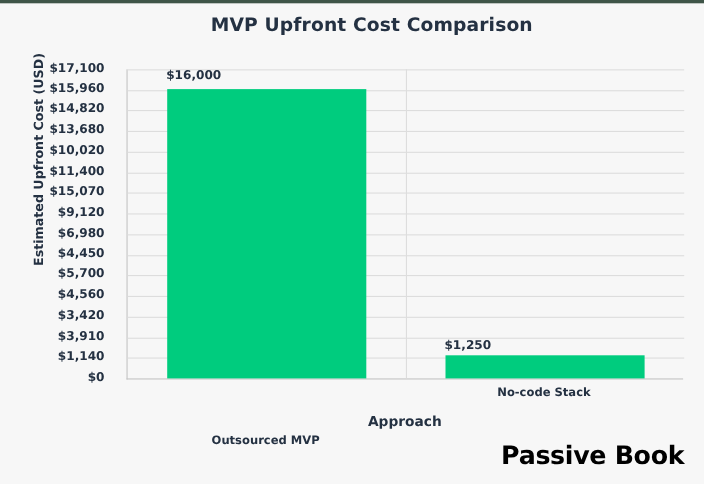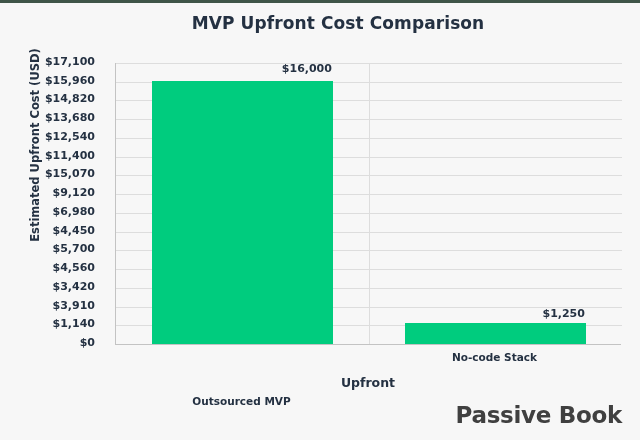--- a/index.html
+++ b/index.html
@@ -109,21 +109,21 @@
     white-space: nowrap;
   }
   
   .bar {
     position: absolute;
     background: #00cc7e;
     bottom: 0;
   }
   .bar-value {
     position: absolute;
-    text-align: right;
+    text-align: left;
     font-size: 11px;
     font-weight: bold;
     color: #243142;
     white-space: nowrap;
   }
   .cat-label {
     position: absolute;
     text-align: center;
     font-size: 10.5px;
     font-weight: bold;
@@ -131,21 +131,21 @@
     white-space: nowrap;
     top: 348px;
   }
   
   #watermark {
     position: absolute;
     right: 18px;
     bottom: 12px;
     font-size: 23px;
     font-weight: bold;
-    color: #404040;
+    color: #000000;
     letter-spacing: -0.3px;
     font-family: "DejaVu Sans", sans-serif;
   }
 </style>
 </head>
 <body>
 
 <div id="figure">
 
   <div id="chart-title">MVP Upfront Cost Comparison</div>
@@ -207,21 +207,21 @@
       <div class="tick-label" style="top: 191.133px; right: 533px;">
         <span>$9,120</span>
       </div>
       <div class="tick-label" style="top: 172.4px; right: 533px;">
         <span>$15,070</span>
       </div>
       <div class="tick-label" style="top: 153.667px; right: 533px;">
         <span>$11,400</span>
       </div>
       <div class="tick-label" style="top: 134.933px; right: 533px;">
-        <span>$12,540</span>
+        <span>$10,020</span>
       </div>
       <div class="tick-label" style="top: 116.2px; right: 533px;">
         <span>$13,680</span>
       </div>
       <div class="tick-label" style="top: 97.4667px; right: 533px;">
         <span>$14,820</span>
       </div>
       <div class="tick-label" style="top: 78.7333px; right: 533px;">
         <span>$15,960</span>
       </div>
@@ -231,17 +231,17 @@
     </div>
   <div id="value-labels">
       <div class="bar-value" style="left: 151.053px; width: 180.895px; top: 59.076px;">$16,000</div>
       <div class="bar-value" style="left: 404.053px; width: 180.895px; top: 304px;">$1,250</div>
     </div>
   <div id="cat-labels">
       <div class="cat-label" style="left: 115px; width: 253px; margin-top: 44px;">Outsourced MVP</div>
       <div class="cat-label" style="left: 368px; width: 253px;">No-code Stack</div>
     </div>
 
-  <div id="x-axis-title">Upfront</div>
+  <div id="x-axis-title">Approach</div>
 
   <div id="watermark">Passive Book</div>
 
 </div>
 
 </body></html>

